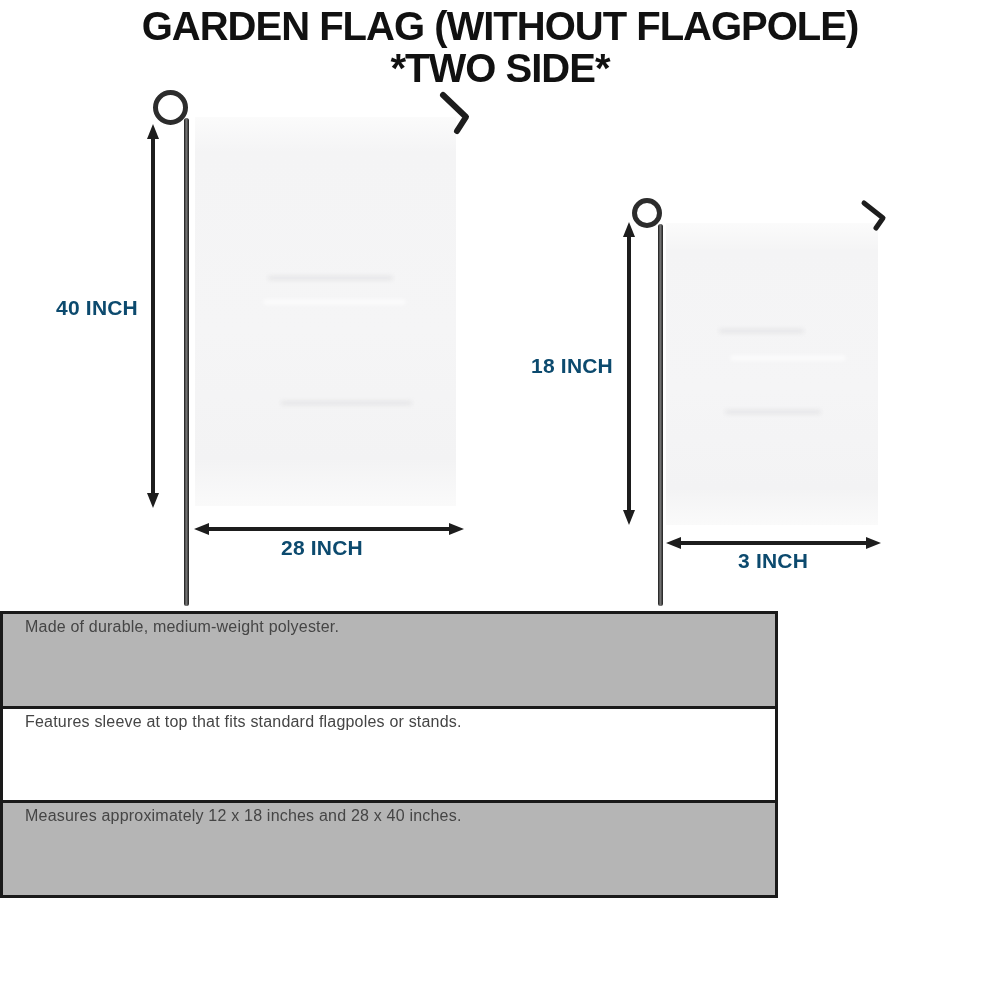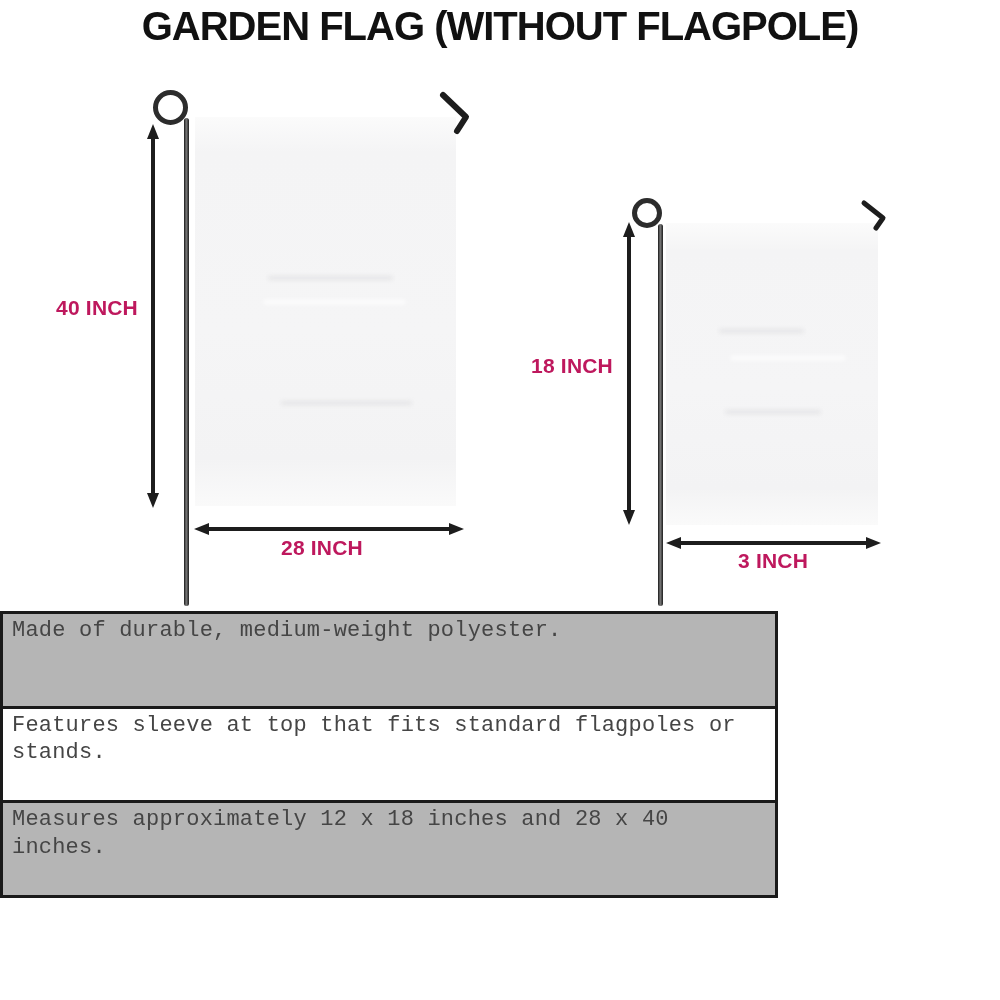--- a/index.html
+++ b/index.html
@@ -29,52 +29,53 @@
   .flag .fold{position:absolute;height:4px;background:rgba(255,255,255,0.85);filter:blur(2px);border-radius:2px;}
   .flag .fold.dark{background:rgba(222,222,225,0.7);}
 
   
   .pole{position:absolute;width:5px;border-radius:3px;
     background:linear-gradient(90deg,#161616,#7a7a7a 45%,#1d1d1d);}
   .loop{position:absolute;border:5px solid var(--pole-dark);border-radius:50%;box-sizing:border-box;
     background:transparent;}
 
   
-  .dim-label{position:absolute;font-weight:bold;font-size:21px;color:#be185d;letter-spacing:0.2px;}
+  .dim-label{position:absolute;font-weight:bold;font-size:21px;color:#0c4a6e;letter-spacing:0.2px;}
   .dim-label.center{text-align:center;}
   .dim-label.right{text-align:right;}
 
   
   svg.linework{position:absolute;left:0;top:0;width:1000px;height:1000px;pointer-events:none;}
   .arrow-line{stroke:#1d1d1d;stroke-width:4;}
   .arrow-head{fill:#1d1d1d;stroke:none;}
   .hook{stroke:#1d1d1d;stroke-width:6;fill:none;stroke-linecap:round;stroke-linejoin:round;}
   .hook.small{stroke-width:5;}
 
   
   .features{
     position:absolute;left:0;top:611px;width:778px;height:287px;box-sizing:border-box;
     border:3px solid var(--border-black);display:flex;flex-direction:column;
   }
   .feature-row{
     flex:1;display:block;background:var(--stripe-white);
     border-bottom:3px solid var(--border-black);
-    font-size:22px;line-height:1.25;color:var(--text-dark);
-    padding:3px 8px 0 9px;letter-spacing:0.2px;font-family:Liberation Mono, monospace;
+    font-size:16px;line-height:1.25;color:var(--text-dark);
+    padding:3px 8px 0 22px;letter-spacing:0.2px;
   }
   .feature-row:nth-child(odd){background:var(--stripe-gray);}
   .feature-row:last-child{border-bottom:none;}
 </style>
 </head>
 <body>
 
 <div class="canvas">
 
   <div class="title-block">
     <div class="title-line">GARDEN FLAG (WITHOUT FLAGPOLE)</div>
+    <div class="title-line">*TWO SIDE*</div>
   </div>
 
   <div class="flag" style="left:195px;top:117px;width:261px;height:389px;">
     <div class="fold dark" style="left:28%;top:41%;width:48%;"></div>
     <div class="fold" style="left:26%;top:47%;width:55%;"></div>
     <div class="fold dark" style="left:33%;top:73%;width:50%;"></div>
   </div>
 
   <div class="flag" style="left:666px;top:223px;width:212px;height:302px;">
     <div class="fold dark" style="left:25%;top:35%;width:40%;"></div>

